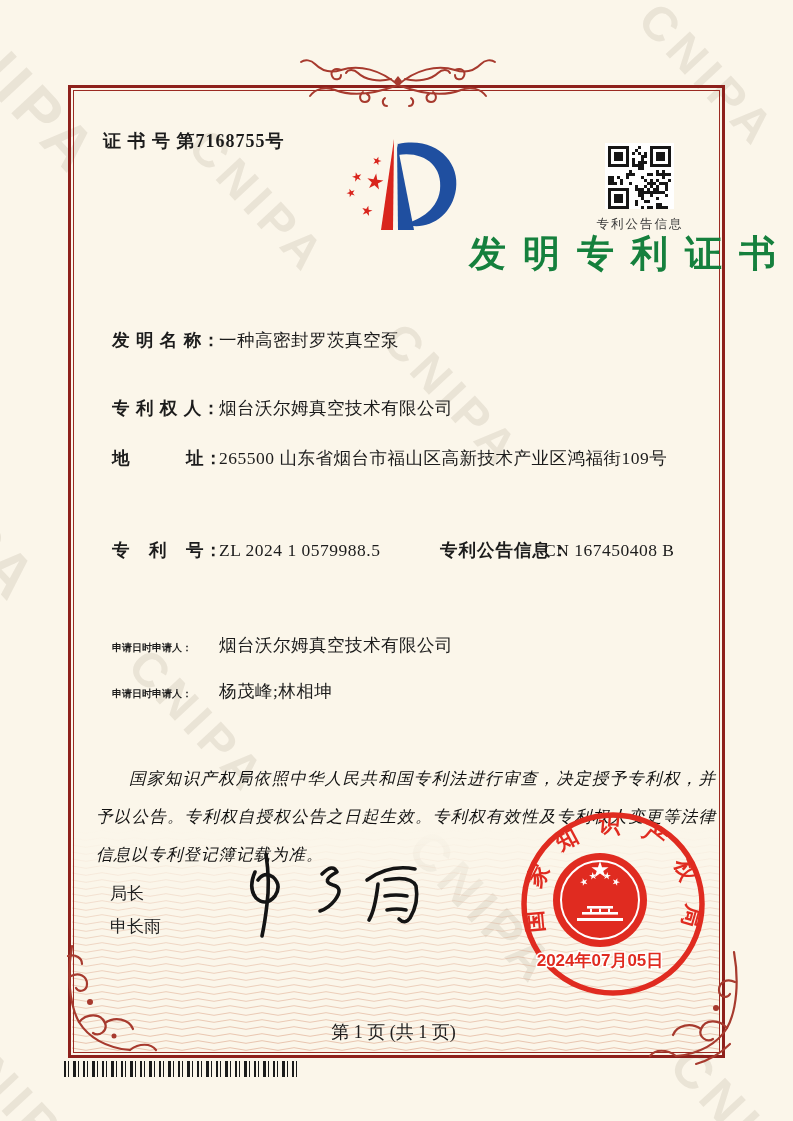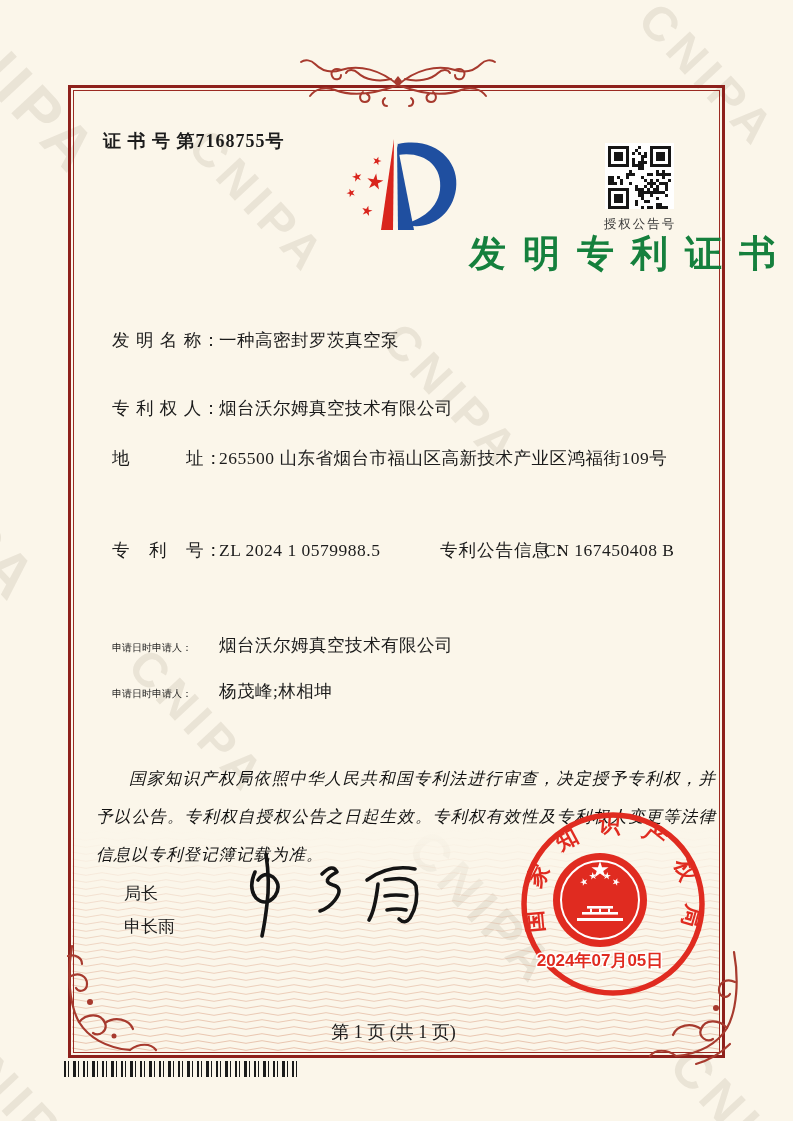--- a/index.html
+++ b/index.html
@@ -19,32 +19,32 @@
   .frame{position:absolute;left:68px;top:85px;width:651px;height:967px;border:3px solid #8e211c;}
   .frame-inner{position:absolute;inset:2px;border:1px solid #9b2a22;}
   .certno{position:absolute;left:103px;top:129px;font-size:18px;letter-spacing:1px;font-weight:bold;}
   .logo{position:absolute;left:338px;top:132px;}
   .qr{position:absolute;left:605px;top:143px;}
   .qr-caption{position:absolute;left:592px;top:216px;width:96px;text-align:center;
     font-size:12.5px;letter-spacing:2px;color:#3a3a3a;}
   .title{position:absolute;left:0;top:229px;width:793px;margin:0;text-align:right;
     font-size:37px;font-weight:bold;letter-spacing:17px;text-indent:17px;color:#15803d;}
   .row{position:absolute;left:112px;width:610px;height:24px;font-size:17.5px;white-space:nowrap;}
-  .flabel{display:inline-block;width:107px;letter-spacing:1px;}
+  .flabel{display:inline-block;width:107px;letter-spacing:1px;font-weight:bold;}
   .rowsmall .flabel{font-size:10px;letter-spacing:0;}
   .fvalue{letter-spacing:0.5px;}
   .col2{position:absolute;left:328px;top:0;white-space:nowrap;}
   .col2 .flabel{width:104px;}
   .decl{position:absolute;left:88px;top:752px;width:620px;margin:8px;
     font-size:16.5px;line-height:38px;font-style:italic;letter-spacing:1px;
     text-indent:2em;text-align:justify;color:#111;}
   .waves{position:absolute;left:72px;top:828px;width:647px;height:225px;overflow:hidden;}
   .wave-fade{position:absolute;left:72px;top:828px;width:647px;height:80px;
     background:linear-gradient(#fbf6ea,rgba(251,246,234,0));}
-  .signer{position:absolute;left:124px;font-size:17px;
+  .signer{position:absolute;left:110px;font-size:17px;
     font-family:"Liberation Sans","DejaVu Sans",sans-serif;color:#222;}
   .sig{position:absolute;left:225px;top:848px;}
   .seal{position:absolute;left:516px;top:808px;}
   .footer{position:absolute;left:68px;top:1020px;width:651px;text-align:center;font-size:18px;}
   .barcode{position:absolute;left:64px;top:1061px;width:234px;height:16px;
     background:repeating-linear-gradient(90deg,
       #1b1b1b 0 2px,transparent 2px 4px,
       #1b1b1b 4px 5px,transparent 5px 9px,
       #1b1b1b 9px 12px,transparent 12px 14px,
       #1b1b1b 14px 15px,transparent 15px 19px);}
@@ -271,21 +271,21 @@
       <rect x="51" y="60" width="3" height="3" fill="#161616"></rect>
       <rect x="54" y="60" width="3" height="3" fill="#161616"></rect>
       <rect x="36" y="63" width="3" height="3" fill="#161616"></rect>
       <rect x="42" y="63" width="3" height="3" fill="#161616"></rect>
       <rect x="45" y="63" width="3" height="3" fill="#161616"></rect>
       <rect x="51" y="63" width="3" height="3" fill="#161616"></rect>
       <rect x="54" y="63" width="3" height="3" fill="#161616"></rect>
       <rect x="57" y="63" width="3" height="3" fill="#161616"></rect>
       <rect x="60" y="63" width="3" height="3" fill="#161616"></rect>
     </svg>
-  <div class="qr-caption">授权公告号</div>
+  <div class="qr-caption">专利公告信息</div>
 
   <h1 class="title">发明专利证书</h1>
 
   <div class="row" style="top:328px">
     <span class="flabel">发 明 名 称：</span><span class="fvalue">一种高密封罗茨真空泵</span>
   </div>
   <div class="row" style="top:396px">
     <span class="flabel">专 利 权 人：</span><span class="fvalue">烟台沃尔姆真空技术有限公司</span>
   </div>
   <div class="row" style="top:446px">

